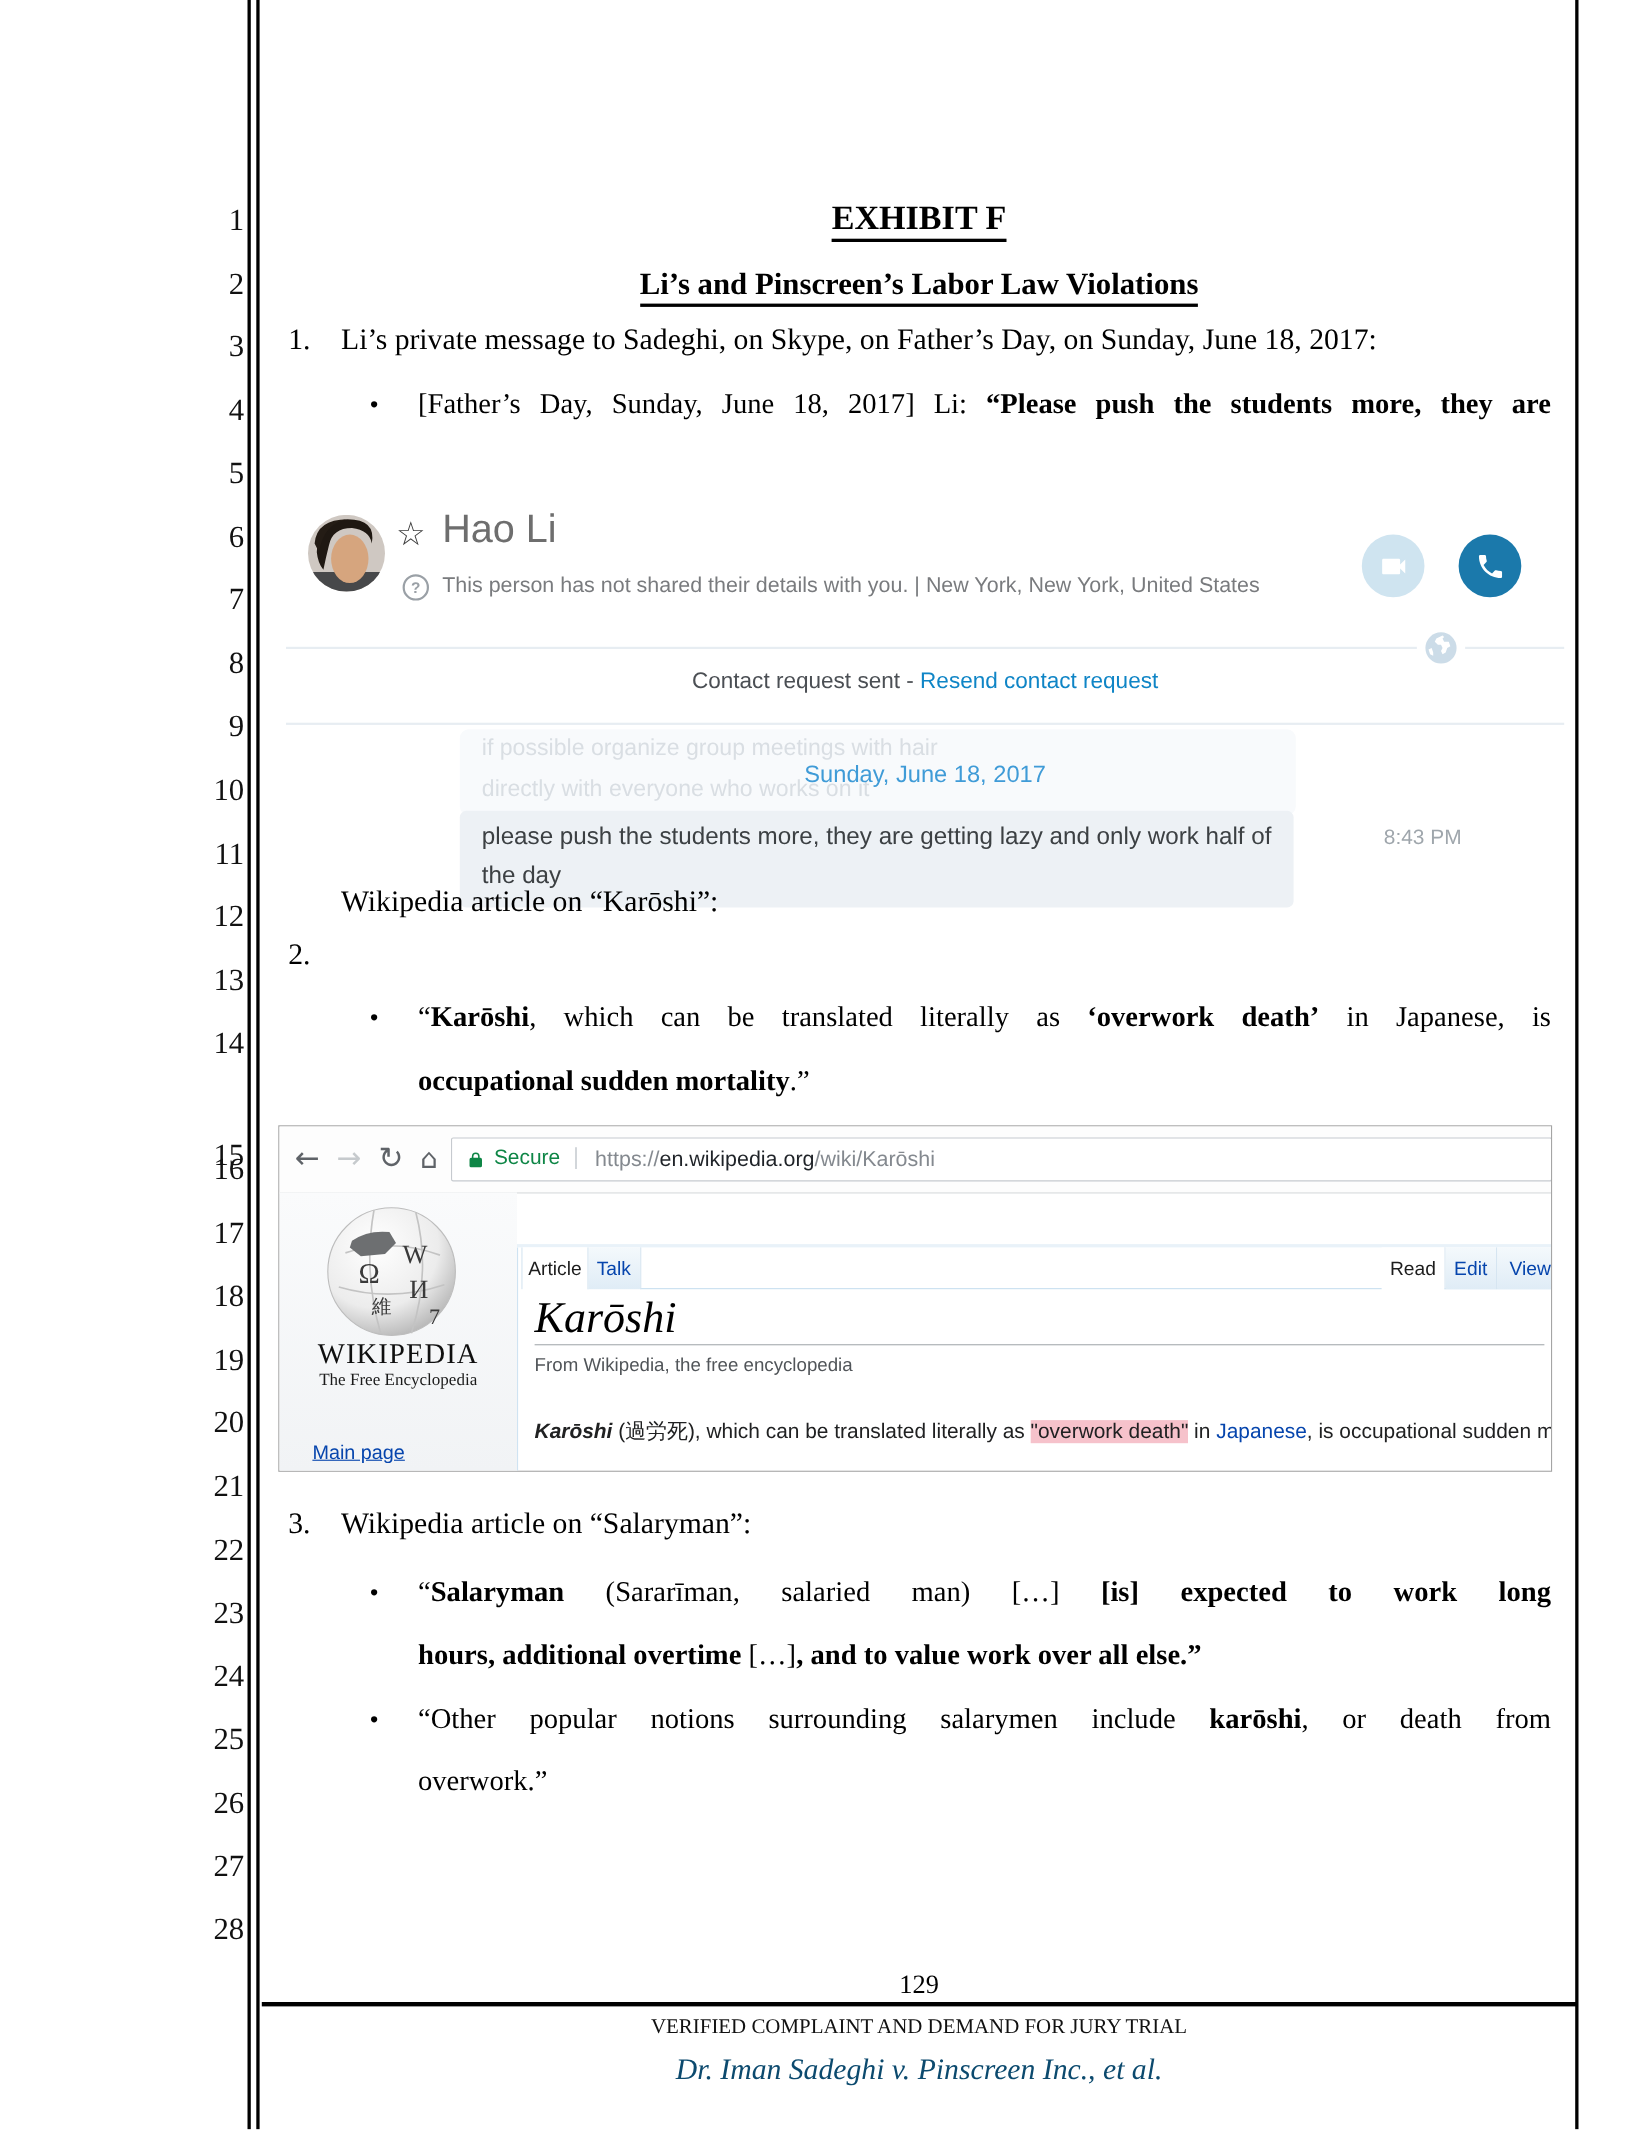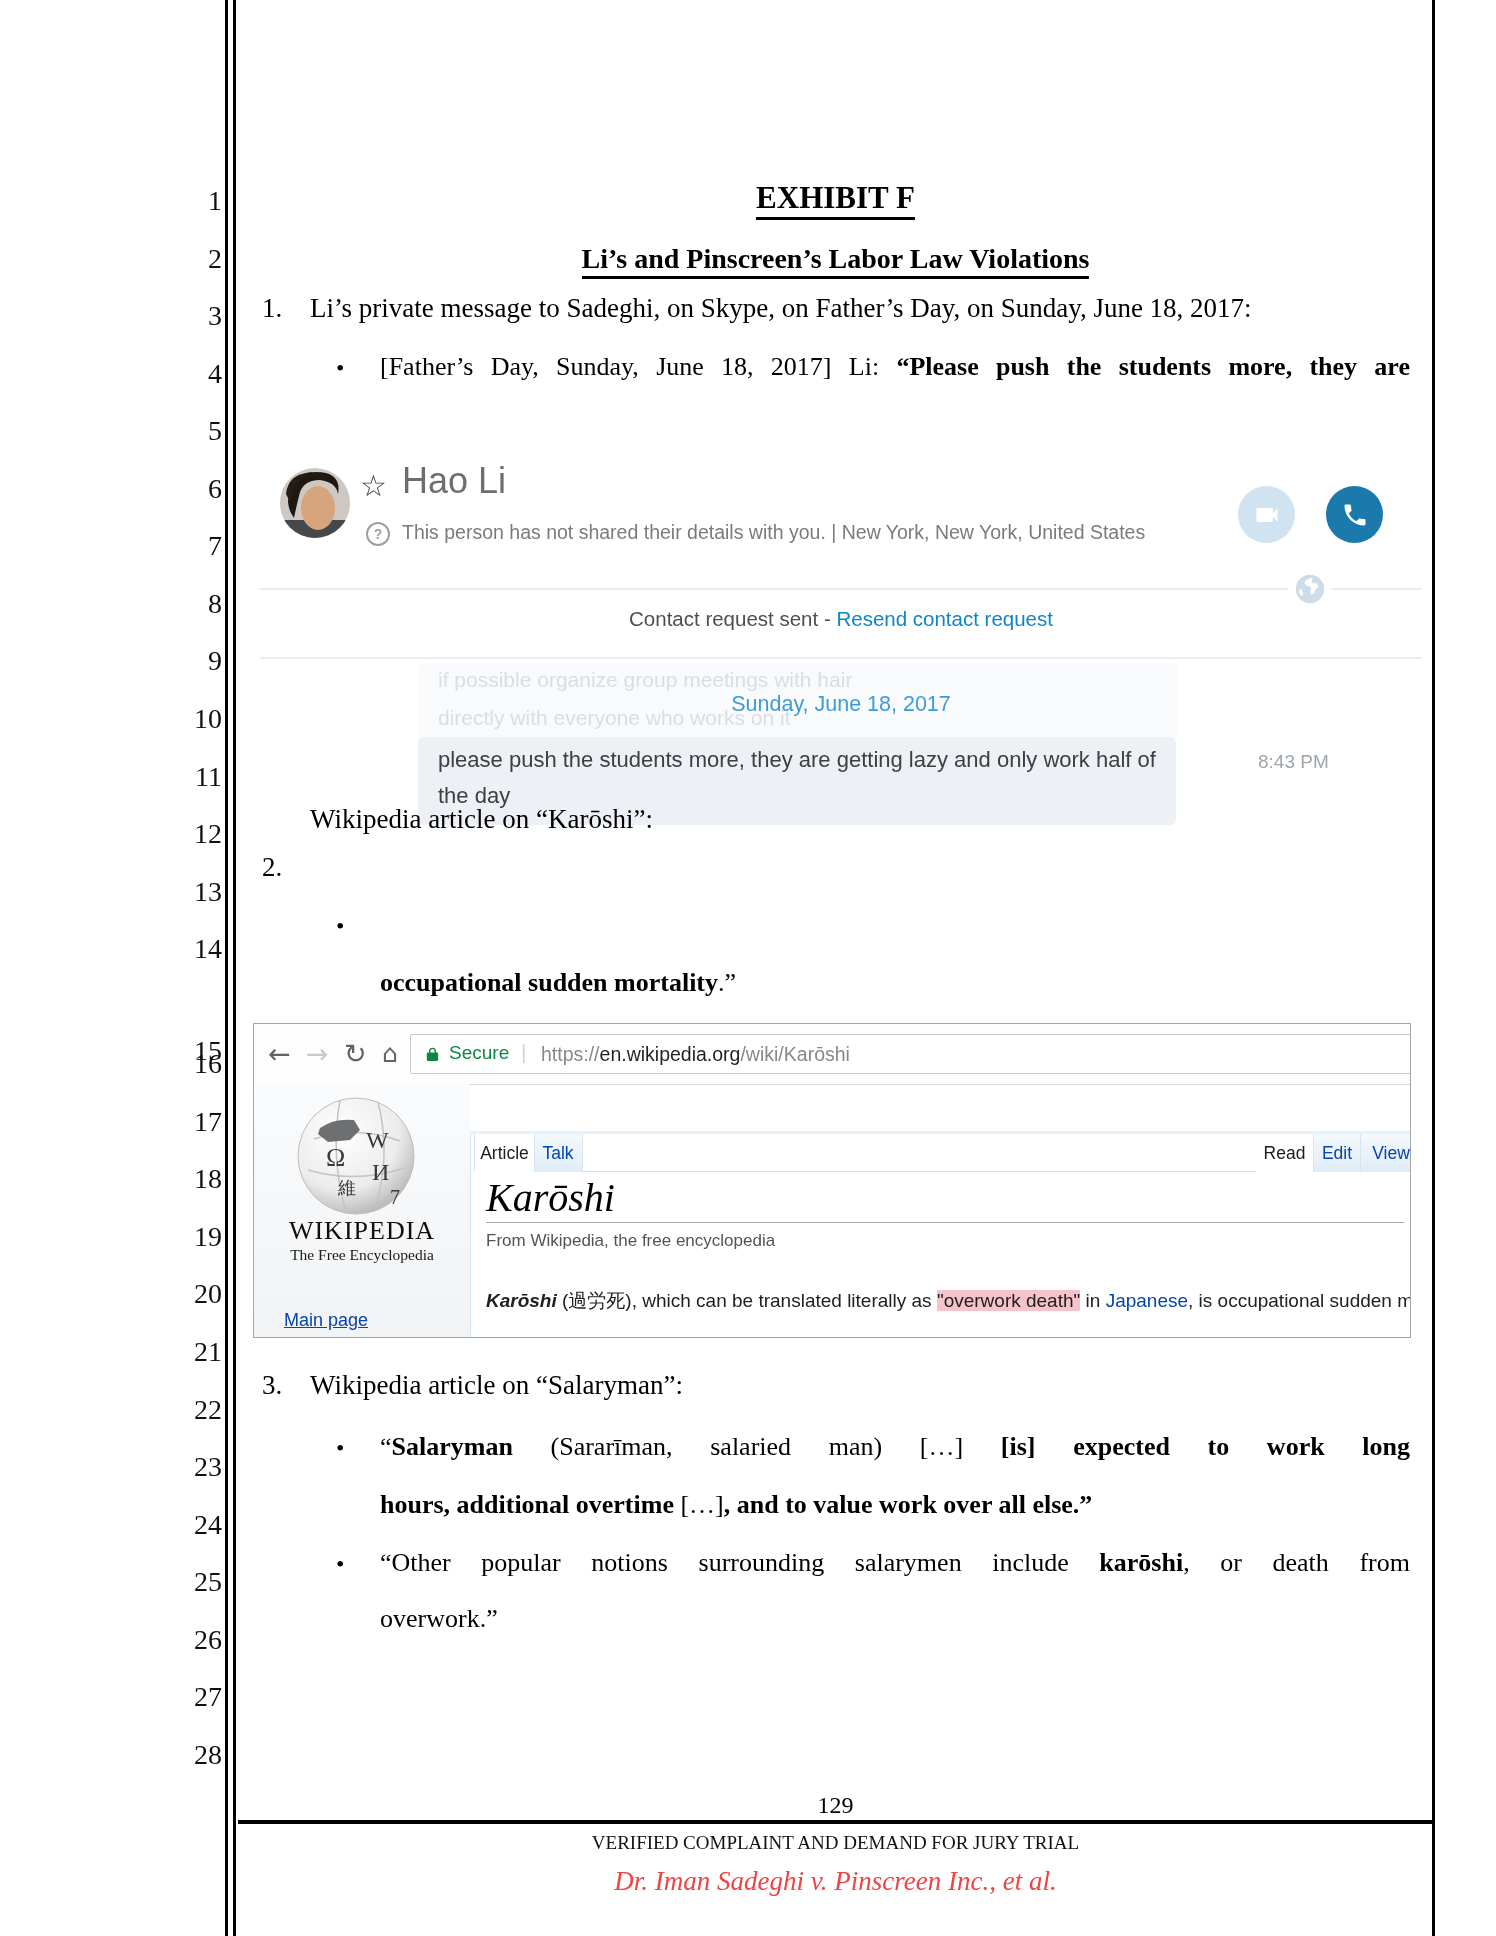--- a/index.html
+++ b/index.html
@@ -69,21 +69,21 @@
   .wk-tab.white{background:#fff;color:#1d1d1d;z-index:2;}
   .wk-title{position:absolute;left:232px;top:150px;font-family:"Liberation Serif",serif;font-style:italic;
             font-size:40px;color:#000;}
   .wk-rule{position:absolute;left:232px;right:6px;top:198px;height:1px;background:#a6abaf;}
   .wk-from{position:absolute;left:232px;top:207px;font-size:17px;color:#515559;}
   .wk-body{position:absolute;left:232px;top:264px;right:0;font-size:19px;color:#202122;white-space:nowrap;overflow:hidden;}
   
   .foot-num{font-size:24px;}
   .foot-rule{position:absolute;left:238px;width:1195px;top:1820px;height:4px;background:#000;}
   .foot-title{font-size:19px;color:#111;}
-  .foot-case{font-size:27px;font-style:italic;color:#ef4444;}
+  .foot-case{font-size:27px;font-style:italic;color:#0c4a6e;}
 </style>
 </head>
 <body>
 
 <div class="page">
 
   <div class="vrule" style="left:225px;width:3px;"></div>
   <div class="vrule" style="left:233px;width:3px;"></div>
   <div class="vrule" style="left:1432px;width:3px;"></div>
 
@@ -172,20 +172,21 @@
 
     <div class="sk-bubble"></div>
     <div class="sk-msg" style="top:285px;">please push the students more, they are getting lazy and only work half of</div>
     <div class="sk-msg" style="top:321px;">the day</div>
     <div class="sk-time">8:43 PM</div>
   </div>
 
   <div class="inum" style="top:852px;">2.</div>
   <div class="iline" style="top:804px;">Wikipedia article on “Karōshi”:</div>
   <div class="bdot" style="top:913px;">•</div>
+  <div class="jline" style="top:910px;"><span>“</span><span class="seg-b">Karōshi</span><span>, which can be translated literally as </span><span class="seg-b">‘overwork death’</span><span> in Japanese, is</span></div>
   <div class="lline" style="top:968px;"><span class="seg-b">occupational sudden mortality</span><span>.”</span></div>
 
   <div class="wiki">
     <div class="wk-toolbar">
       <div class="bicon" style="left:14px;">←</div>
       <div class="bicon" style="left:52px;color:#c6cacd;">→</div>
       <div class="bicon" style="left:90px;">↻</div>
       <div class="bicon" style="left:128px;font-size:25px;">⌂</div>
       <div class="wk-urlbox">
         <svg style="position:absolute;left:13px;top:9px;" width="17" height="20" viewBox="0 0 24 24">

